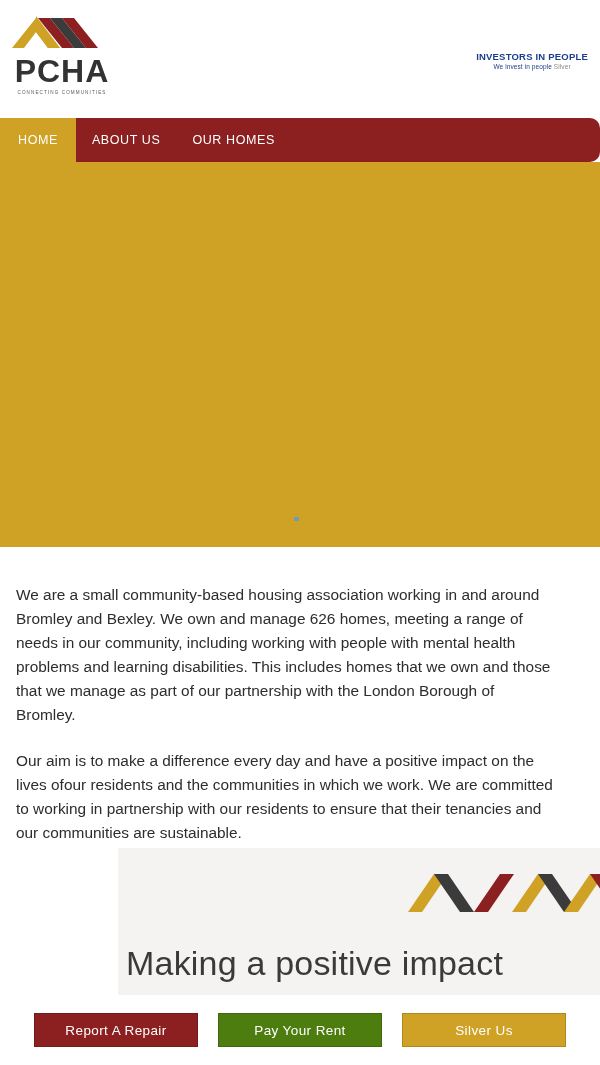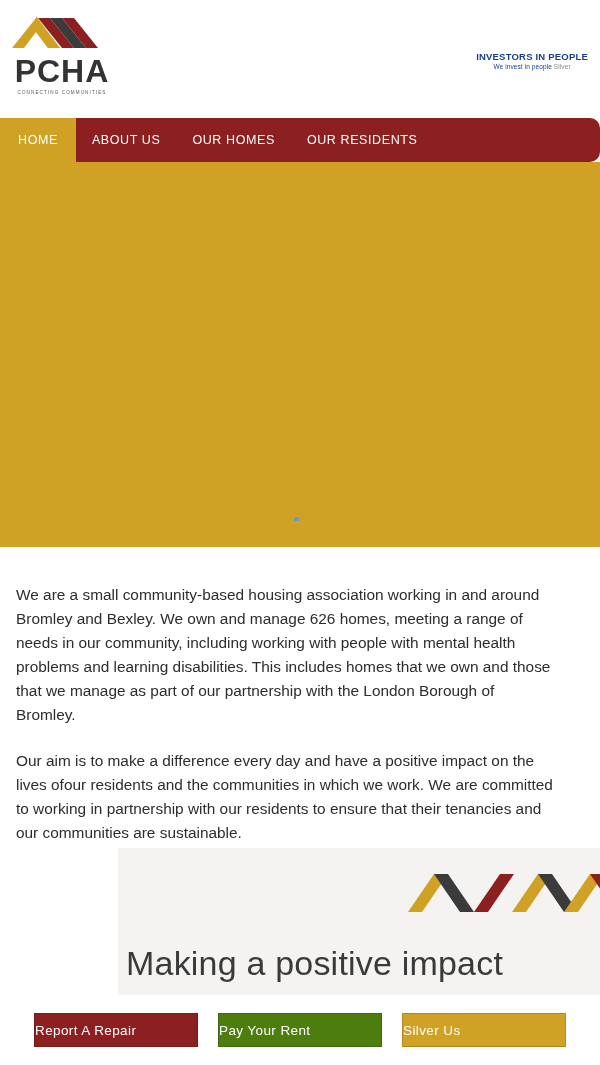--- a/index.html
+++ b/index.html
@@ -177,20 +177,21 @@
     align-items: center;
     justify-content: center;
     gap: 20px;
     padding: 0 34px;
   }
   .btn {
     flex: 1 1 0;
     height: 34px;
     display: flex;
     align-items: center;
+    justify-content: center;
     font-size: 13.5px;
     color: #ffffff;
     letter-spacing: 0.4px;
     cursor: pointer;
     border: 1px solid rgba(0,0,0,0.15);
   }
   .btn-repair { background: #8c1f1f; }
   .btn-rent   { background: #4d7c0f; }
   .btn-contact{ background: #cfa124; }
 </style>
@@ -230,23 +231,20 @@
 
   <nav class="nav">
     <div class="nav-item active">
       <span>HOME</span>
     </div>
     <div class="nav-item">
       <span>ABOUT US</span>
     </div>
     <div class="nav-item">
       <span>OUR HOMES</span>
-    </div>
-    <div class="nav-item">
-      <span>OUR RESIDENTS</span>
     </div>
     <div class="nav-item nav-more">
       
     </div>
   </nav>
 
   <div class="hero">
     <div class="hero-dot"></div>
   </div>
 

